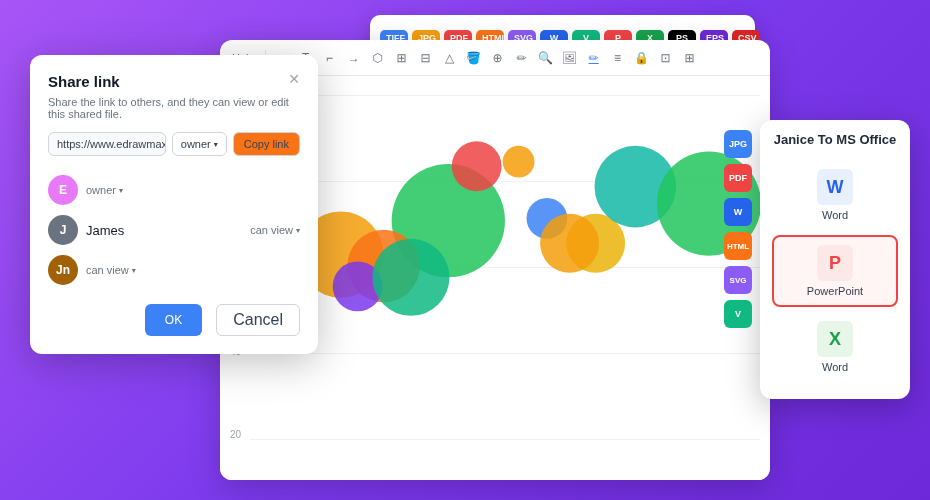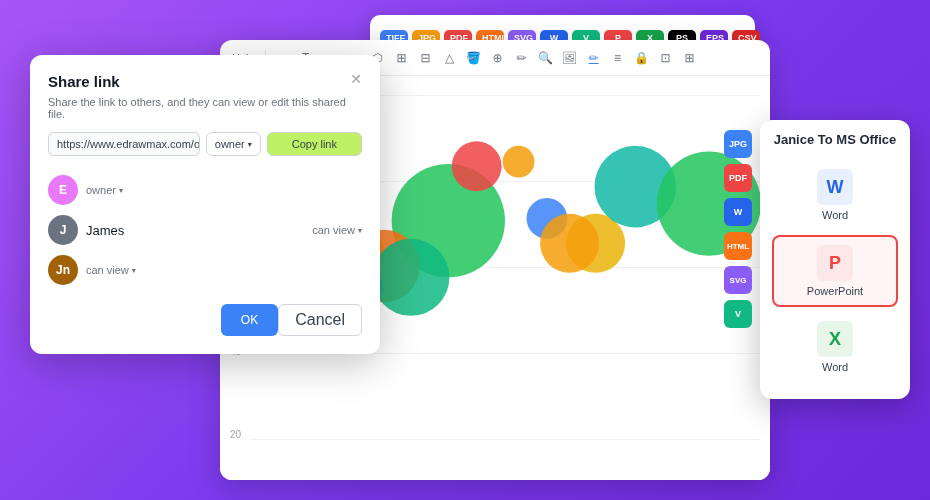--- a/index.html
+++ b/index.html
@@ -199,21 +199,21 @@
       right: 178px;
       color: #9ca3af;
       font-size: 18px;
     }
 
     
     .share-dialog {
       position: absolute;
       top: 55px;
       left: 30px;
-      width: 350px;
+      width: 288px;
       background: #fff;
       border-radius: 12px;
       box-shadow: 0 8px 40px rgba(0,0,0,0.25);
       padding: 18px;
       z-index: 10;
     }
 
     .dialog-title {
       font-size: 15px;
       font-weight: 600;
@@ -267,24 +267,24 @@
       font-size: 11px;
       color: #374151;
       background: #fff;
       display: flex;
       align-items: center;
       gap: 3px;
       cursor: pointer;
     }
 
     .copy-btn {
-      background: #bef264;
+      background: #f97316;
       border: 1px solid #d1d5db;
       border-radius: 6px;
-      padding: 5px 24px;
+      padding: 5px 10px;
       font-size: 11px;
       color: #374151;
       cursor: pointer;
       white-space: nowrap;
     }
 
     .user-row {
       display: flex;
       align-items: center;
       padding: 5px 0;
@@ -315,21 +315,21 @@
       color: #6b7280;
       display: flex;
       align-items: center;
       gap: 3px;
       cursor: pointer;
     }
 
     .dialog-actions {
       display: flex;
       justify-content: flex-end;
-      gap: 0;
+      gap: 14px;
       margin-top: 14px;
     }
 
     .btn-ok {
       background: #3b82f6;
       color: #fff;
       border: none;
       border-radius: 6px;
       padding: 6px 20px;
       font-size: 12px;

